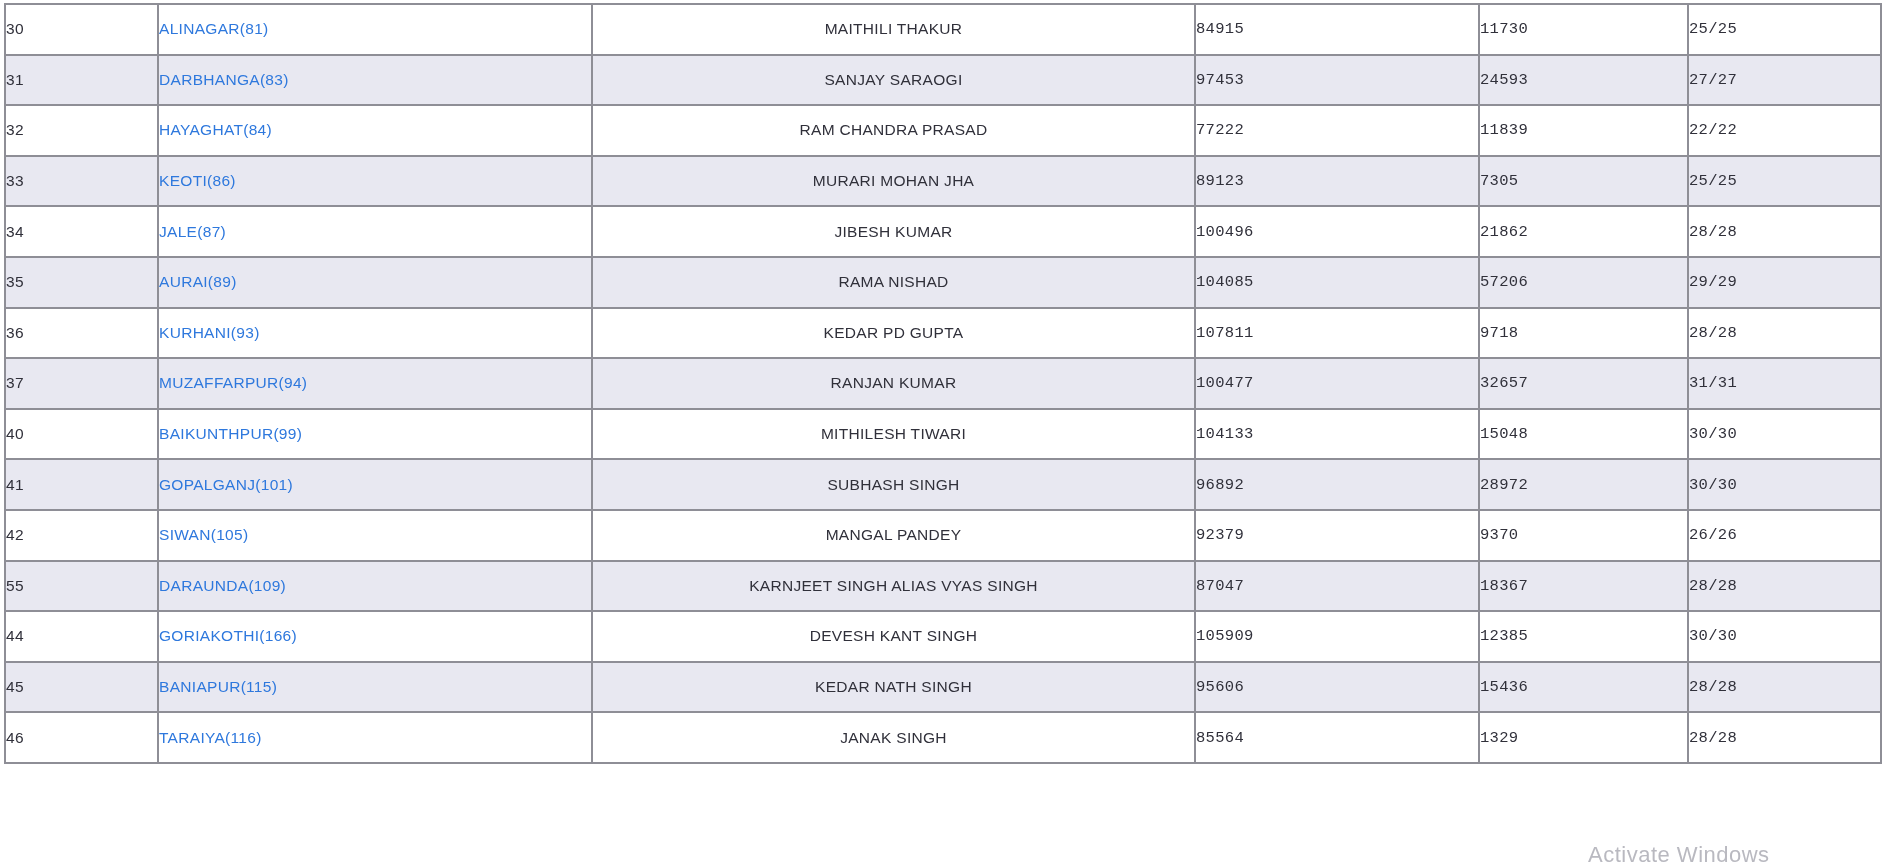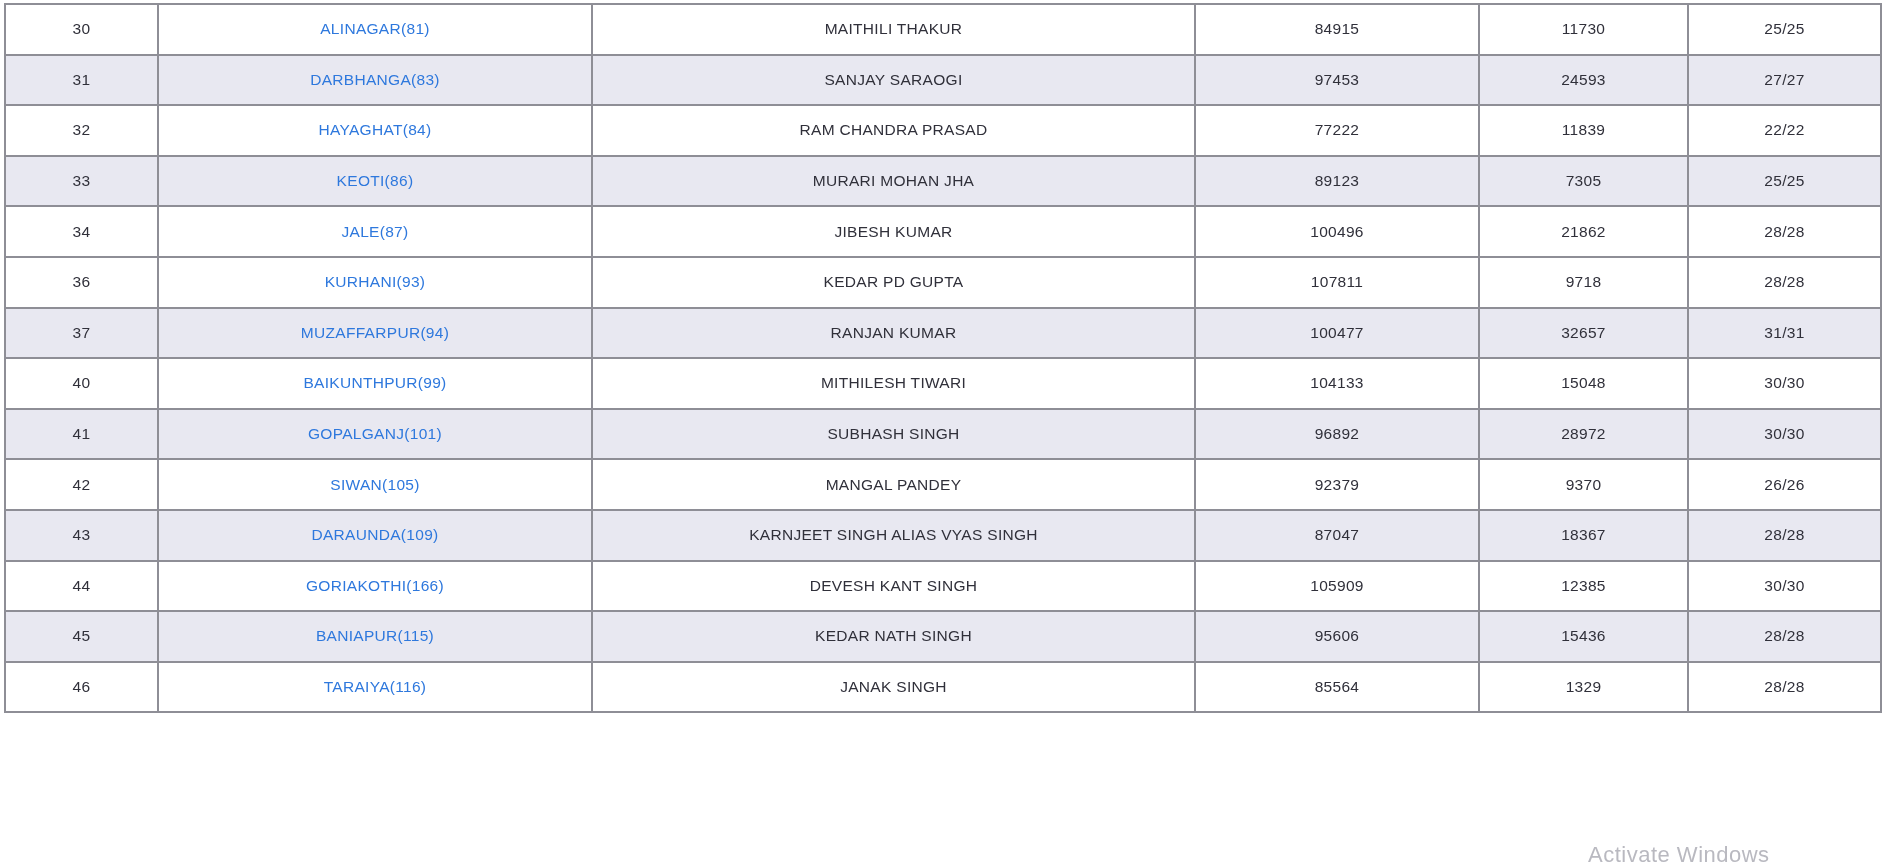--- a/index.html
+++ b/index.html
@@ -29,24 +29,24 @@
     font-size: 15.5px;
     letter-spacing: 0.3px;
     color: var(--text, #30303a);
     background: #ffffff;
     white-space: nowrap;
     overflow: hidden;
   }
   table.results tr.stripe td {
     background: var(--stripe, #e8e8f1);
   }
-  td.c-sno { text-align: center; }
-  td.c-const { text-align: center; padding-left: 18px; }
+  td.c-sno { text-align: left; }
+  td.c-const { text-align: left; padding-left: 18px; }
   td.c-cand { text-align: center; padding-left: 16px; }
-  td.c-num { text-align: center; }
+  td.c-num { text-align: left; font-family: Liberation Mono, monospace; }
   a.const-link {
     color: var(--link, #2e78dd);
     text-decoration: none;
     cursor: pointer;
   }
   .watermark {
     position: absolute;
     left: 1588px;
     top: 842px;
     font-size: 22px;
@@ -111,20 +111,30 @@
       <tr>
     <td class="c-sno">34</td>
     <td class="c-const">
       <a class="const-link" href="#">JALE(87)</a>
     </td>
     <td class="c-cand">JIBESH KUMAR</td>
     <td class="c-num">100496</td>
     <td class="c-num">21862</td>
     <td class="c-num">28/28</td>
   </tr>
+      <tr class="stripe">
+    <td class="c-sno">35</td>
+    <td class="c-const">
+      <a class="const-link" href="#">AURAI(89)</a>
+    </td>
+    <td class="c-cand">RAMA NISHAD</td>
+    <td class="c-num">104085</td>
+    <td class="c-num">57206</td>
+    <td class="c-num">29/29</td>
+  </tr>
       <tr>
     <td class="c-sno">36</td>
     <td class="c-const">
       <a class="const-link" href="#">KURHANI(93)</a>
     </td>
     <td class="c-cand">KEDAR PD GUPTA</td>
     <td class="c-num">107811</td>
     <td class="c-num">9718</td>
     <td class="c-num">28/28</td>
   </tr>
@@ -162,21 +172,21 @@
     <td class="c-sno">42</td>
     <td class="c-const">
       <a class="const-link" href="#">SIWAN(105)</a>
     </td>
     <td class="c-cand">MANGAL PANDEY</td>
     <td class="c-num">92379</td>
     <td class="c-num">9370</td>
     <td class="c-num">26/26</td>
   </tr>
       <tr class="stripe">
-    <td class="c-sno">43</td>
+    <td class="c-sno">55</td>
     <td class="c-const">
       <a class="const-link" href="#">DARAUNDA(109)</a>
     </td>
     <td class="c-cand">KARNJEET SINGH ALIAS VYAS SINGH</td>
     <td class="c-num">87047</td>
     <td class="c-num">18367</td>
     <td class="c-num">28/28</td>
   </tr>
       <tr>
     <td class="c-sno">44</td>

